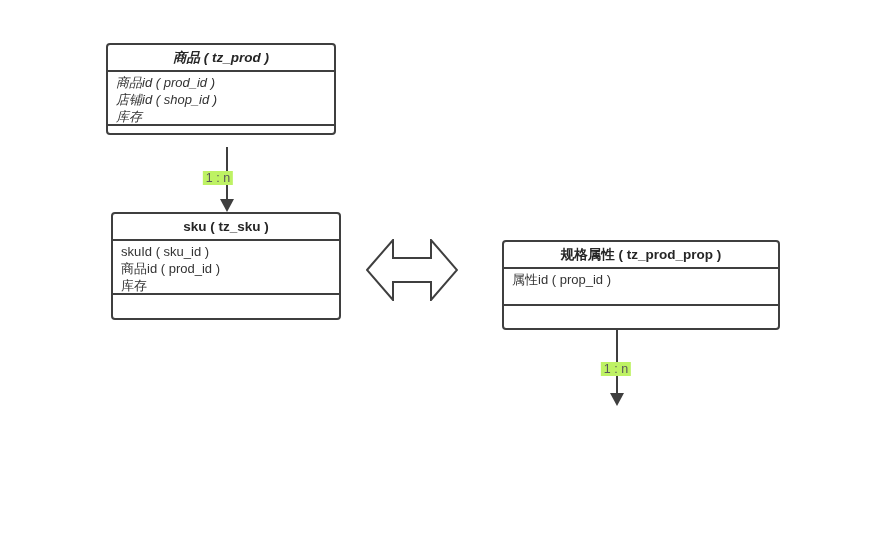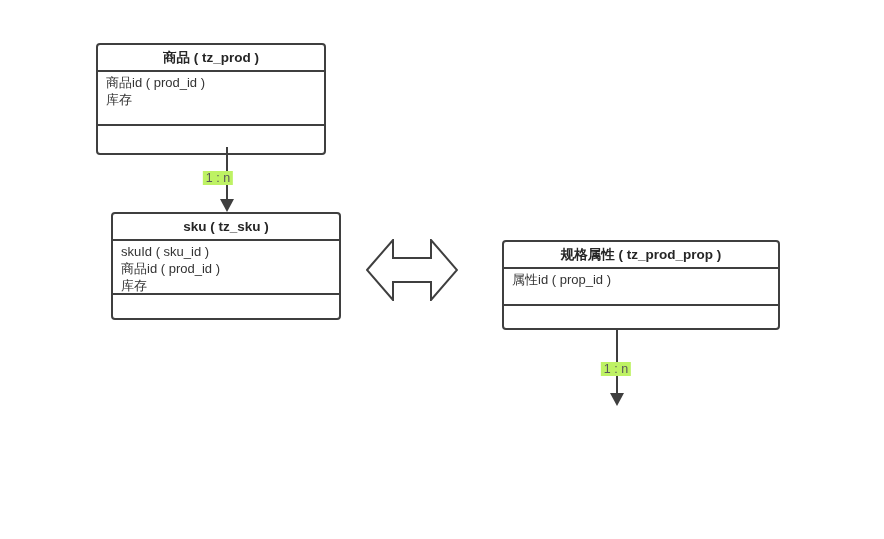--- a/index.html
+++ b/index.html
@@ -31,21 +31,21 @@
     box-sizing:border-box;
     padding:2px 8px 0 8px;
     font-size:13px;line-height:17px;color:#333333;
     border-bottom:2px solid #3f3f3f;
   }
   .ebody .erow{white-space:nowrap;}
   .rows3{height:54px;}
   .rows2{height:37px;}
   .efoot{flex:1;}
   
-  .t-prod {left:96px;top:43px;width:230px;height:112px;}
+  .t-prod {left:106px;top:43px;width:230px;height:92px;font-style:italic;}
   .t-sku  {left:111px;top:212px;width:230px;height:108px;}
   .t-prop {left:502px;top:240px;width:278px;height:90px;}
   .t-pval {left:502px;top:406px;width:230px;height:109px;}
   
   .vline{position:absolute;width:2px;background:#3f3f3f;}
   .ahead{
     position:absolute;width:0;height:0;
     border-left:7px solid transparent;
     border-right:7px solid transparent;
     border-top:13px solid #3f3f3f;
@@ -68,20 +68,21 @@
 </style>
 </head>
 <body>
 
 <div class="canvas">
 
   <div class="etable t-prod">
     <div class="etitle">商品 ( tz_prod )</div>
     <div class="ebody rows3">
       <div class="erow">商品id ( prod_id )</div>
+      <div class="erow">店铺id ( shop_id )</div>
       <div class="erow">库存</div>
     </div>
     <div class="efoot"></div>
   </div>
 
   <div class="vline line1"></div>
   <div class="ahead head1"></div>
   <div class="rlabel label1">1 : n</div>
 
   <div class="etable t-sku">

